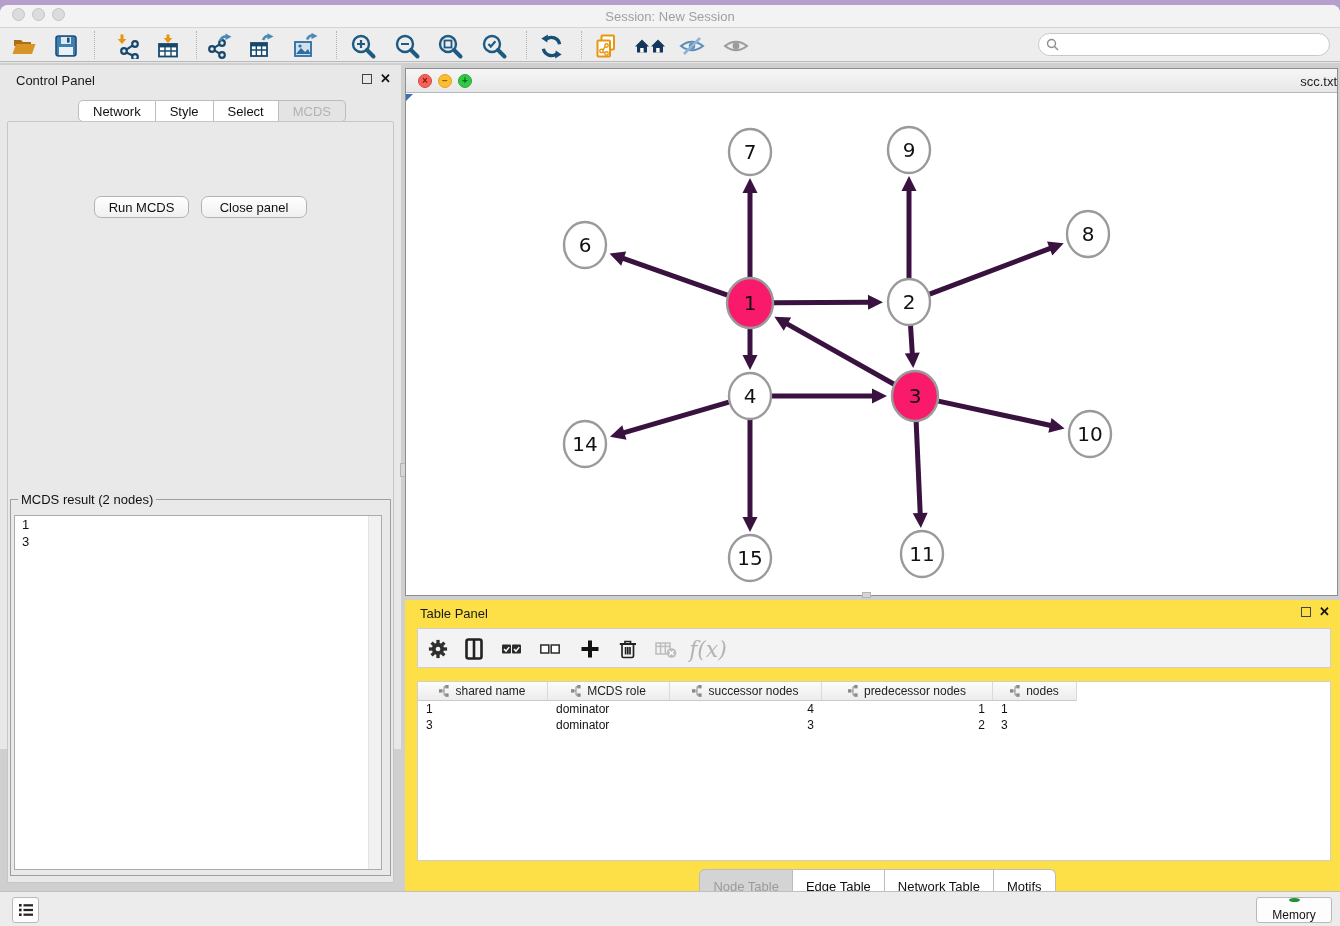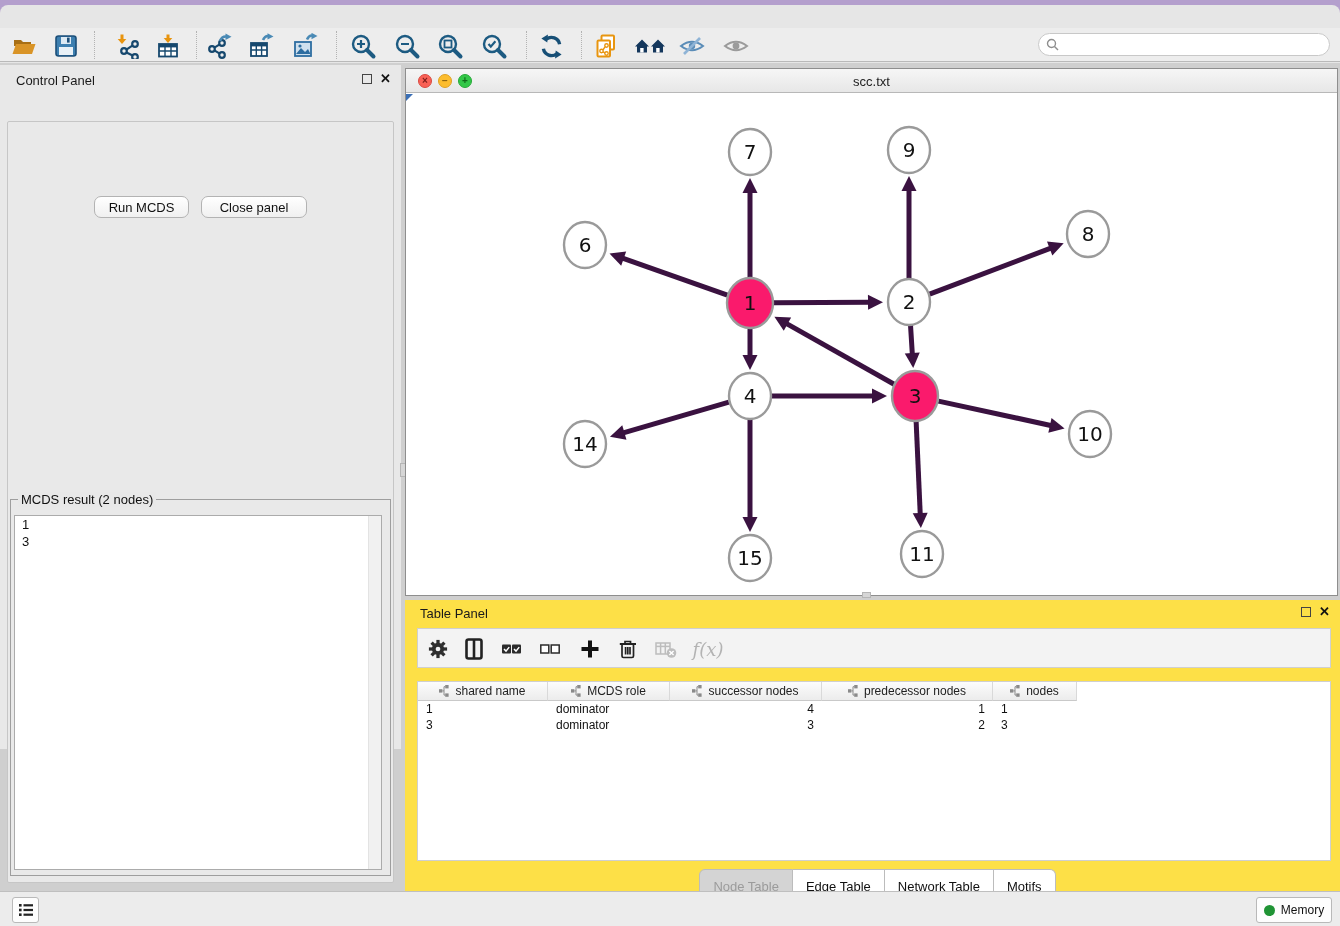--- a/index.html
+++ b/index.html
@@ -29,21 +29,21 @@
   .dropdown .dd-text { position:absolute; left:10px; top:3px; }
   .dropdown .dd-step { position:absolute; right:0; top:0; width:21px; height:21px; border-left:1px solid #d8d8d8; }
   .btn { position:absolute; height:22px; background:linear-gradient(#ffffff,#f0f0f0); border:1px solid #b3b3b3; border-radius:7px; font-size:13px; color:#111; display:flex; align-items:center; justify-content:center; }
   .result-box { position:absolute; left:10px; top:434px; width:381px; height:377px; border:1px solid #9e9e9e; }
   .result-legend { position:absolute; left:7px; top:-8px; background:#e8e8e8; padding:0 3px; font-size:13px; color:#111; }
   .result-area { position:absolute; left:3px; top:15px; width:368px; height:355px; background:#fff; border:1px solid #ababab; overflow:hidden; }
   .result-line { font-size:13px; color:#111; padding-left:7px; height:17px; line-height:17px; }
   .result-scroll { position:absolute; right:0; top:0; width:13px; height:100%; background:#f1f1f1; border-left:1px solid #e3e3e3; }
   .netwin { position:absolute; left:405px; top:5px; width:933px; height:528px; background:#fff; border:1px solid #8e8e8e; }
   .net-titlebar { position:absolute; left:0; top:0; width:100%; height:24px; background:linear-gradient(#f6f6f6,#e7e7e7); border-bottom:1px solid #b8b8b8; }
-  .net-title { position:absolute; top:5px; width:100%; text-align:center; font-size:13px; color:#222; }
+  .net-title { position:absolute; top:5px; width:100%; text-align:right; font-size:13px; color:#222; }
   .light { position:absolute; top:5px; width:14px; height:14px; border-radius:50%; font-size:10px; font-weight:bold; display:flex; align-items:center; justify-content:center; line-height:12px; }
   .canvas { position:absolute; left:0; top:25px; width:931px; height:501px; background:#fff; }
   .corner-tri { position:absolute; left:0; top:25px; width:0; height:0; border-top:7px solid #3b6fb5; border-right:7px solid transparent; }
   .split-h { position:absolute; left:862px; top:529px; width:9px; height:6px; background:#d6d6d6; border:1px solid #b5b5b5; }
   .split-v { position:absolute; left:400px; top:400px; width:6px; height:14px; background:#d6d6d6; border:1px solid #b5b5b5; }
   .tpanel { position:absolute; left:405px; top:537px; width:945px; height:294px; background:#fde047; }
   .tp-toolbar { position:absolute; left:12px; top:28px; width:914px; height:40px; background:#f3f3f3; border:1px solid #cfcfcf; }
   .tp-ic { position:absolute; top:9px; width:24px; height:22px; display:flex; align-items:center; justify-content:center; }
   .tbl { position:absolute; left:12px; top:81px; width:914px; height:180px; background:#fff; border:1px solid #cfcfcf; overflow:hidden; }
   .tbl-header { position:absolute; left:0; top:0; height:19px; display:flex; }
@@ -57,20 +57,26 @@
   .tp-tab.last { border-radius:0 6px 6px 0; }
   .tp-tab.selected { background:#d4d4d4; color:#9b9b9b; }
   .statusbar { position:absolute; left:0; top:886px; width:100%; height:35px; background:#ececec; border-top:1px solid #bfbfbf; }
   .sb-btn { position:absolute; background:#fdfdfd; border:1px solid #b9b9b9; border-radius:3px; display:flex; align-items:center; justify-content:center; }
 </style>
 </head>
 <body>
 
 <div class="window">
 
+  <div class="titlebar">
+    <span class="tl-dot" style="left:12px"></span>
+    <span class="tl-dot" style="left:32px"></span>
+    <span class="tl-dot" style="left:52px"></span>
+    <div class="title-text">Session: New Session</div>
+  </div>
 
   <div class="toolbar">
     <span class="tbi" style="left:10px">
       <svg width="26" height="26" viewBox="0 0 26 26">
           <path d="M3 7 h7 l2 2 h8 v4 H3z" fill="#a86f15"></path>
           <path d="M1.5 21 L5 11 h19.5 l-3.5 10z" fill="#d99427"></path>
         </svg>
     </span>
     <span class="tbi" style="left:52px">
       <svg width="26" height="26" viewBox="0 0 26 26">
@@ -224,20 +230,26 @@
         </svg>
     </span>
   </div>
 
   <div class="content">
 
     <div class="cpanel">
       <div class="panel-title" style="left:16px; top:8px;">Control Panel</div>
       <span class="float-ic" style="left:362px; top:9px;"></span>
       <span class="close-ic" style="left:380px; top:9px;">✕</span>
+      <div class="cp-tabs" id="cp-tabs">
+          <div class="cp-tab first">Network</div>
+          <div class="cp-tab">Style</div>
+          <div class="cp-tab">Select</div>
+          <div class="cp-tab disabled">MCDS</div>
+        </div>
       <div class="cp-box"></div>
       <div class="btn" style="left:94px; top:131px; width:95px;">Run MCDS</div>
       <div class="btn" style="left:201px; top:131px; width:106px;">Close panel</div>
       <div class="result-box">
         <span class="result-legend">MCDS result (2 nodes)</span>
         <div class="result-area" id="result-area">
           <div class="result-scroll"></div>
         <div class="result-line">1</div>
             <div class="result-line">3</div>
           </div>
@@ -375,21 +387,21 @@
                 <rect x="2" y="5" width="14" height="11"></rect>
                 <line x1="2" y1="8.4" x2="16" y2="8.4"></line>
                 <line x1="6.6" y1="5" x2="6.6" y2="16"></line>
                 <line x1="11.3" y1="5" x2="11.3" y2="16"></line>
               </g>
               <circle cx="17.5" cy="15" r="4.8" fill="#bdbdbd"></circle>
               <path d="M15.4 12.9 l4.2 4.2 M19.6 12.9 l-4.2 4.2" stroke="#fff" stroke-width="1.4"></path>
             </svg>
         </span>
         <span class="tp-ic" style="left:272px; width:36px;">
-          <span style="font-family:'DejaVu Serif',serif; font-style:italic; font-size:18px; color:#b3b3b3;">f(x)</span>
+          <span style="font-family:'DejaVu Serif',serif; font-style:italic; font-size:22px; color:#b3b3b3;">f(x)</span>
         </span>
       </div>
 
       <div class="tbl">
         <div class="tbl-header" id="tbl-header">
             <div class="th" style="width: 130px;">
               <svg width="10" height="12" viewBox="0 0 10 12">
                 <g fill="#8a8a8a">
                   <rect x="0" y="4.2" width="3.4" height="3.4"></rect>
                   <rect x="6.2" y="0" width="3.4" height="3.4"></rect>
@@ -477,18 +489,18 @@
           <g fill="#222">
             <rect x="2" y="2" width="2.6" height="2.6"></rect>
             <rect x="2" y="6.7" width="2.6" height="2.6"></rect>
             <rect x="2" y="11.4" width="2.6" height="2.6"></rect>
             <rect x="6.5" y="2.2" width="9.5" height="2.2"></rect>
             <rect x="6.5" y="6.9" width="9.5" height="2.2"></rect>
             <rect x="6.5" y="11.6" width="9.5" height="2.2"></rect>
           </g>
         </svg>
     </div>
-    <div class="sb-btn" style="right:8px; top:5px; width:76px; height:26px; gap:6px;">
+    <div class="sb-btn" style="right:8px; top:5px; width:76px; height:26px; gap:6px;flex-direction:column;">
       <span style="width:11px;height:11px;border-radius:50%;background:#1f9334;display:inline-block;"></span>
       <span style="font-size:12px;color:#111;">Memory</span>
     </div>
   </div>
 </div>
 
 </body></html>

